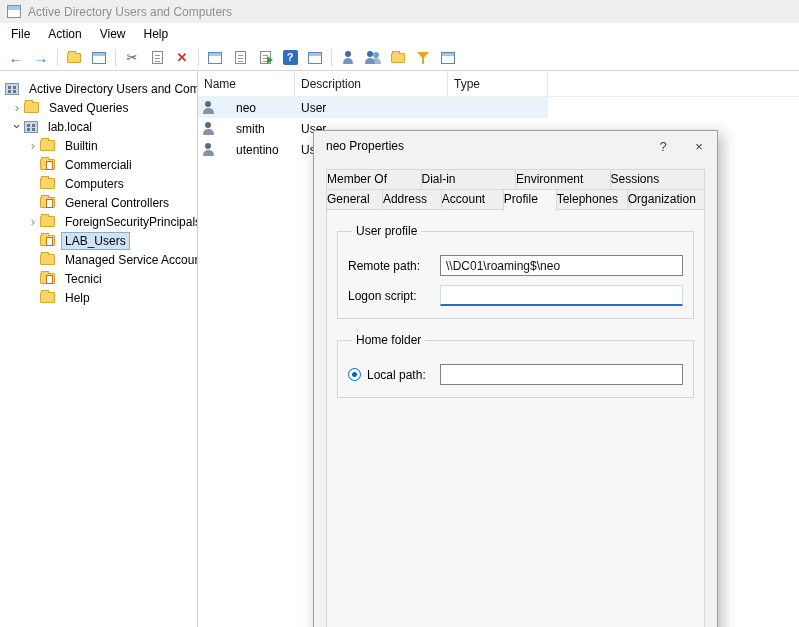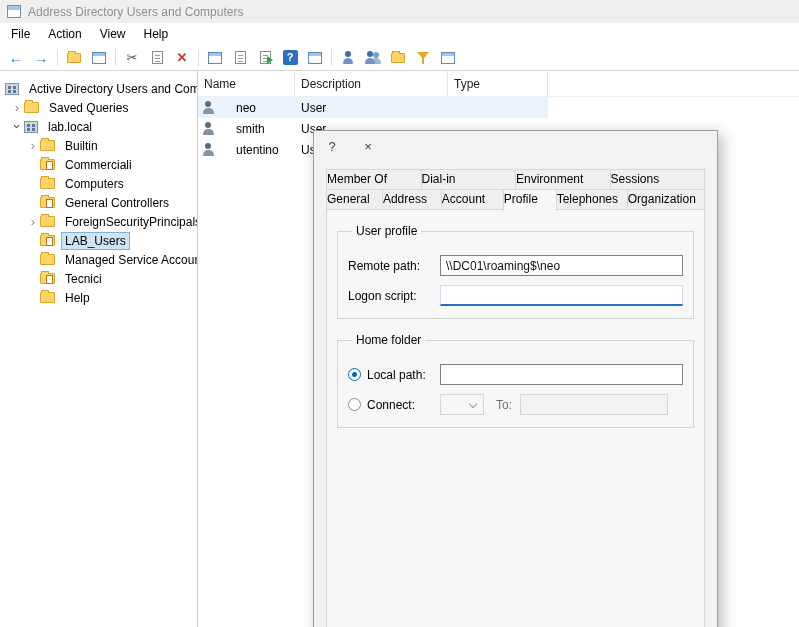--- a/index.html
+++ b/index.html
@@ -98,21 +98,21 @@
   .radio.sel::after{content:"";position:absolute;left:3px;top:3px;width:5px;height:5px;border-radius:50%;background:#0067c0}
   .combo{width:44px;height:21px;border:1px solid #d6d6d6;background:#f6f6f6;position:relative;flex:none}
   .combo::after{content:"";position:absolute;right:7px;top:6px;width:5px;height:5px;border-left:1px solid #9a9a9a;border-bottom:1px solid #9a9a9a;transform:rotate(-45deg)}
   .to-label{margin:0 8px 0 12px;color:#6f6f6f}
 </style>
 </head>
 <body>
 
 <div class="titlebar">
   <span class="app-ico"></span>
-  <span class="win-title">Address Directory Users and Computers</span>
+  <span class="win-title">Active Directory Users and Computers</span>
 </div>
 
 <div class="menubar">
   <span class="menu-item">File</span>
   <span class="menu-item">Action</span>
   <span class="menu-item">View</span>
   <span class="menu-item">Help</span>
 </div>
 
 <div class="toolbar">
@@ -261,20 +261,21 @@
           <span>utentino</span>
         </span>
       <span class="lc2">User</span>
       <span class="lc3"></span>
     </div>
   </div>
 </div>
 
 <div class="dialog">
   <div class="dlg-titlebar">
+    <span class="dlg-title">neo Properties</span>
     <span class="dlg-btn">?</span>
     <span class="dlg-btn">×</span>
   </div>
 
   <div class="tabs">
     <div class="tab-row">
       <span class="tab">Member Of</span>
       <span class="tab">Dial-in</span>
       <span class="tab">Environment</span>
       <span class="tab">Sessions</span>
@@ -308,24 +309,15 @@
 
     <fieldset class="group">
       <legend>Home folder</legend>
       <div class="frow">
         <span class="lzone">
           <span class="radio sel"></span>
           <span>Local path:</span>
         </span>
         <input class="txt" type="text" value="" style="">
       </div>
-      <div class="frow">
-        <span class="lzone">
-          <span class="radio"></span>
-          <span>Connect:</span>
-        </span>
-        <span class="combo"></span>
-        <span class="to-label">To:</span>
-        <input class="txt sm" type="text" disabled="" style="">
-      </div>
     </fieldset>
   </div>
 </div>
 
 </body></html>

